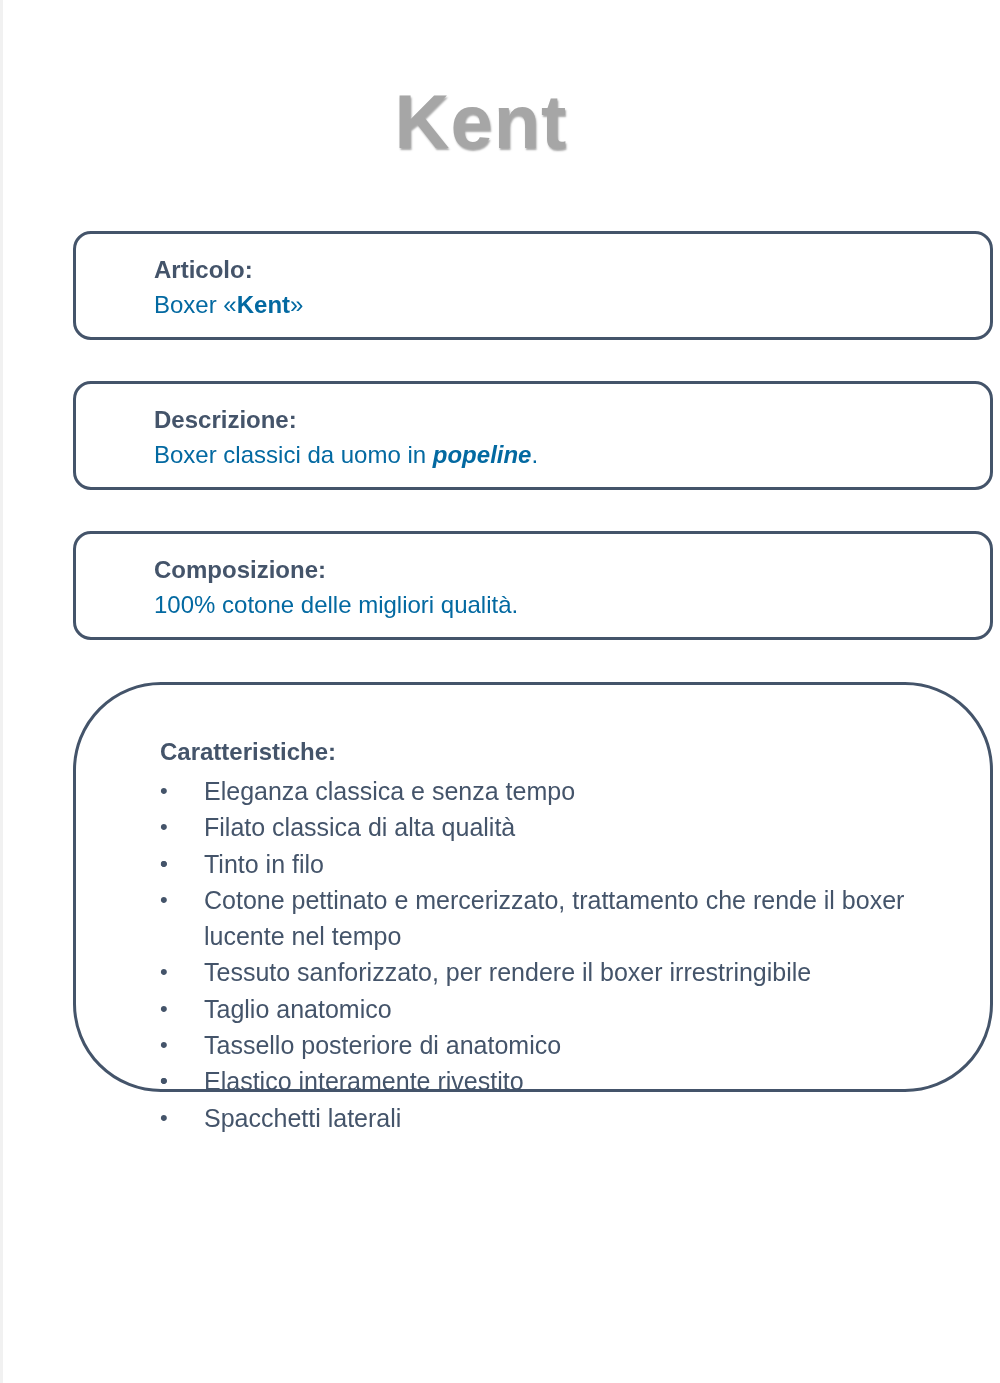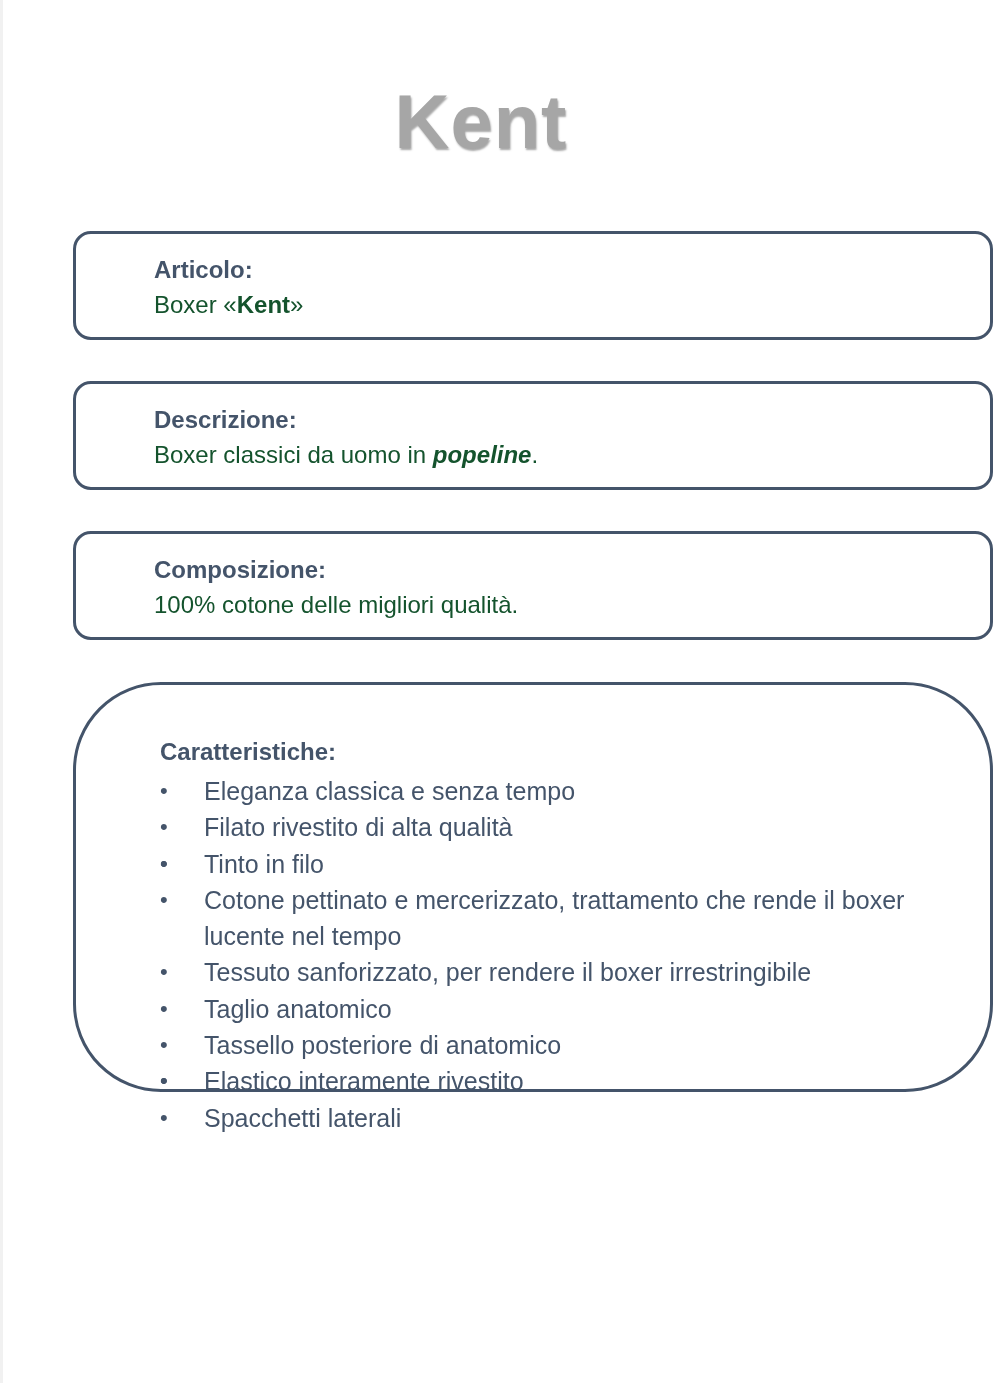--- a/index.html
+++ b/index.html
@@ -50,21 +50,21 @@
       top: 22px;
       font-size: 24px;
       font-weight: bold;
       color: #44546a;
     }
     .box .value {
       position: absolute;
       left: 78px;
       top: 57px;
       font-size: 24px;
-      color: #14532d;
+      color: #0369a1;
       white-space: nowrap;
     }
     .box .value b { font-weight: bold; }
     .box .value .em { font-weight: bold; font-style: italic; }
     #box-articolo { top: 231px; }
     #box-descrizione { top: 381px; }
     #box-composizione { top: 531px; }
     #box-caratteristiche {
       top: 682px;
       height: 410px;
@@ -116,21 +116,21 @@
 
 <div class="box small" id="box-composizione">
   <div class="label">Composizione:</div>
   <div class="value">100% cotone delle migliori qualità.</div>
 </div>
 
 <div class="box" id="box-caratteristiche">
   <div class="label">Caratteristiche:</div>
   <ul class="features">
     <li><span class="bullet">•</span><span>Eleganza classica e senza tempo</span></li>
-    <li><span class="bullet">•</span><span>Filato rivestito di alta qualità</span></li>
+    <li><span class="bullet">•</span><span>Filato classica di alta qualità</span></li>
     <li><span class="bullet">•</span></li>
     <li><span class="bullet">•</span><span>Tinto in filo</span></li>
     <li><span class="bullet">•</span><span>Cotone pettinato e mercerizzato, trattamento che rende il boxer lucente nel tempo</span></li>
     <li><span class="bullet">•</span><span>Tessuto sanforizzato, per rendere il boxer irrestringibile</span></li>
     <li><span class="bullet">•</span><span>Taglio anatomico</span></li>
     <li><span class="bullet">•</span><span>Tassello posteriore di anatomico</span></li>
     <li><span class="bullet">•</span></li>
     <li><span class="bullet">•</span><span>Elastico interamente rivestito</span></li>
     <li><span class="bullet">•</span><span>Spacchetti laterali</span></li>
   </ul>

